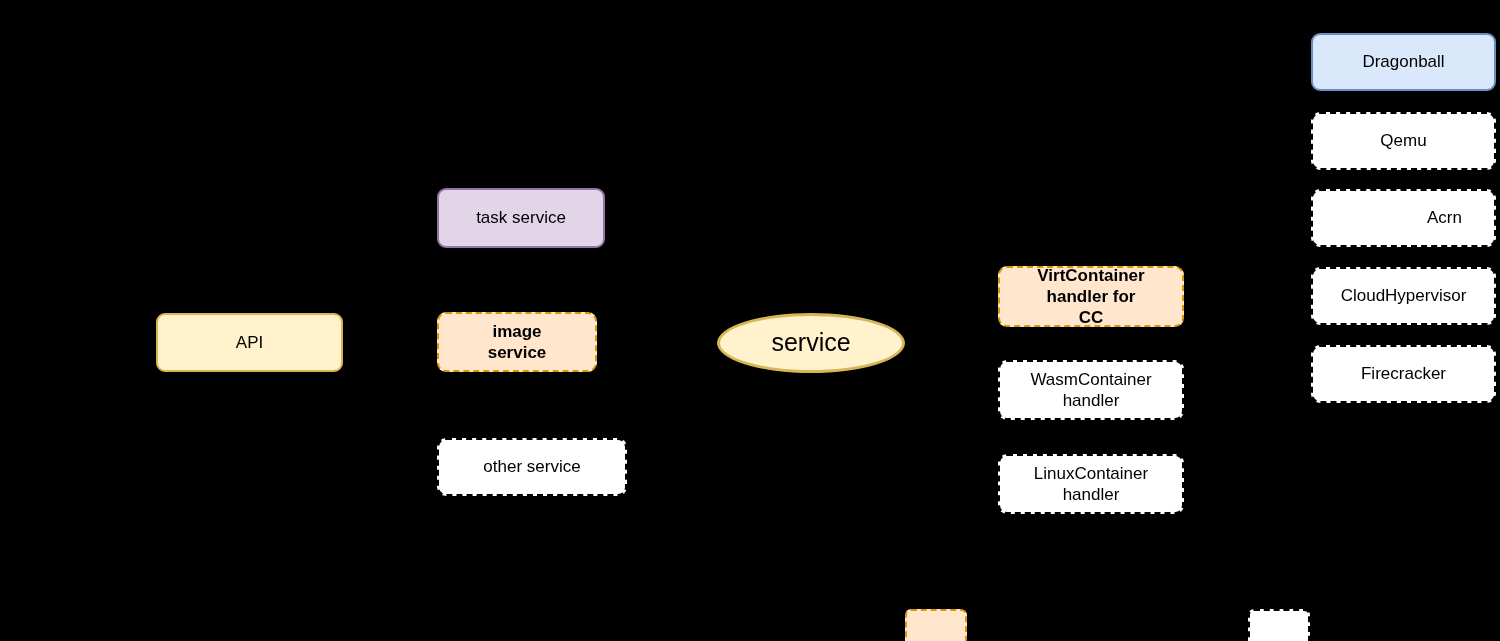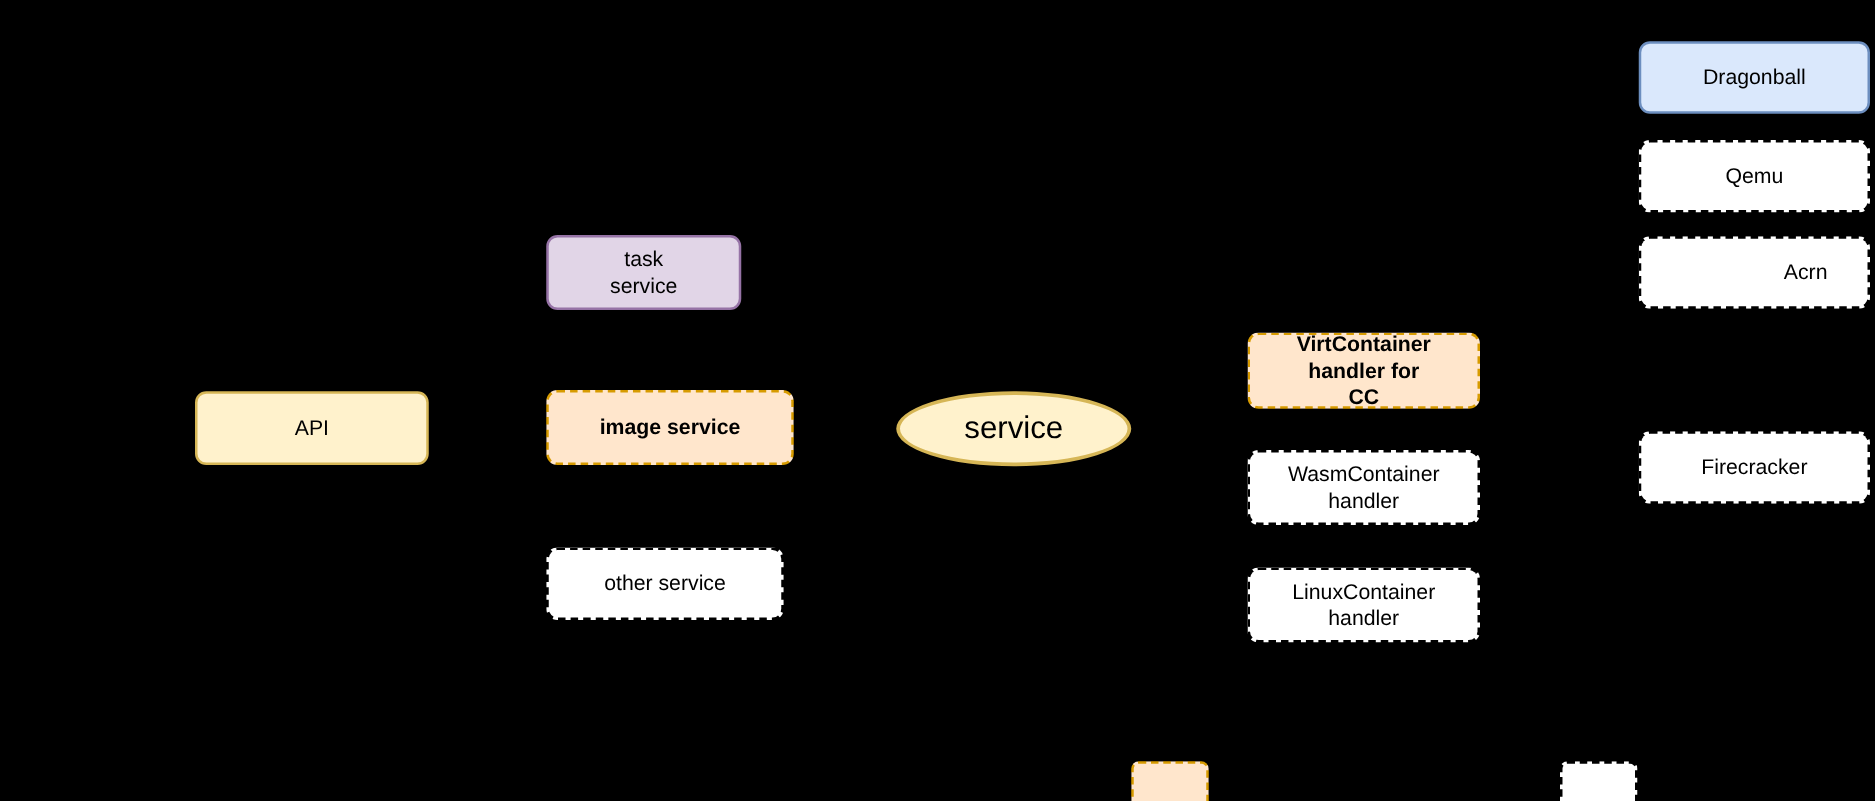--- a/index.html
+++ b/index.html
@@ -50,25 +50,25 @@
 </style>
 </head>
 <body>
 
 <div class="canvas">
 
   <div class="node rect yellow-solid" style="left:156px; top:313px; width:187px; height:59px;">
     <span class="label">API</span>
   </div>
 
-  <div class="node rect purple-solid" style="left:437px; top:188px; width:156px; height:60px;text-align:center;">
+  <div class="node rect purple-solid" style="left:437px; top:188px; width:168px; height:60px;text-align:center;">
     <span class="label">task service</span>
   </div>
 
-  <div class="node rect orange-dashed" style="left:437px; top:312px; width:198px; height:60px;">
+  <div class="node rect orange-dashed" style="left:437px; top:312px; width:160px; height:60px;">
     <span class="label">image service</span>
   </div>
 
   <div class="node rect white-dashed" style="left:437px; top:438px; width:190px; height:58px;">
     <span class="label">other service</span>
   </div>
 
   <div class="node ellipse yellow-ellipse" style="left:717px; top:313px; width:188px; height:60px;">
     <span class="label">service</span>
   </div>
@@ -91,20 +91,23 @@
   </div>
 
   <div class="node rect white-dashed" style="left:1311px; top:112px; width:185px; height:58px;">
     <span class="label">Qemu</span>
   </div>
 
   <div class="node rect white-dashed" style="left:1311px; top:189px; width:185px; height:58px;justify-content:flex-end;">
     <span class="label">Acrn</span>
   </div>
 
+  <div class="node rect white-dashed" style="left:1311px; top:267px; width:185px; height:58px;">
+    <span class="label">CloudHypervisor</span>
+  </div>
 
   <div class="node rect white-dashed" style="left:1311px; top:345px; width:185px; height:58px;">
     <span class="label">Firecracker</span>
   </div>
 
   <div class="node rect swatch orange-dashed" style="left:905px; top:609px; width:62px; height:45px;"></div>
 
   <div class="node rect swatch white-dashed" style="left:1248px; top:609px; width:62px; height:45px;"></div>
 
 </div>

